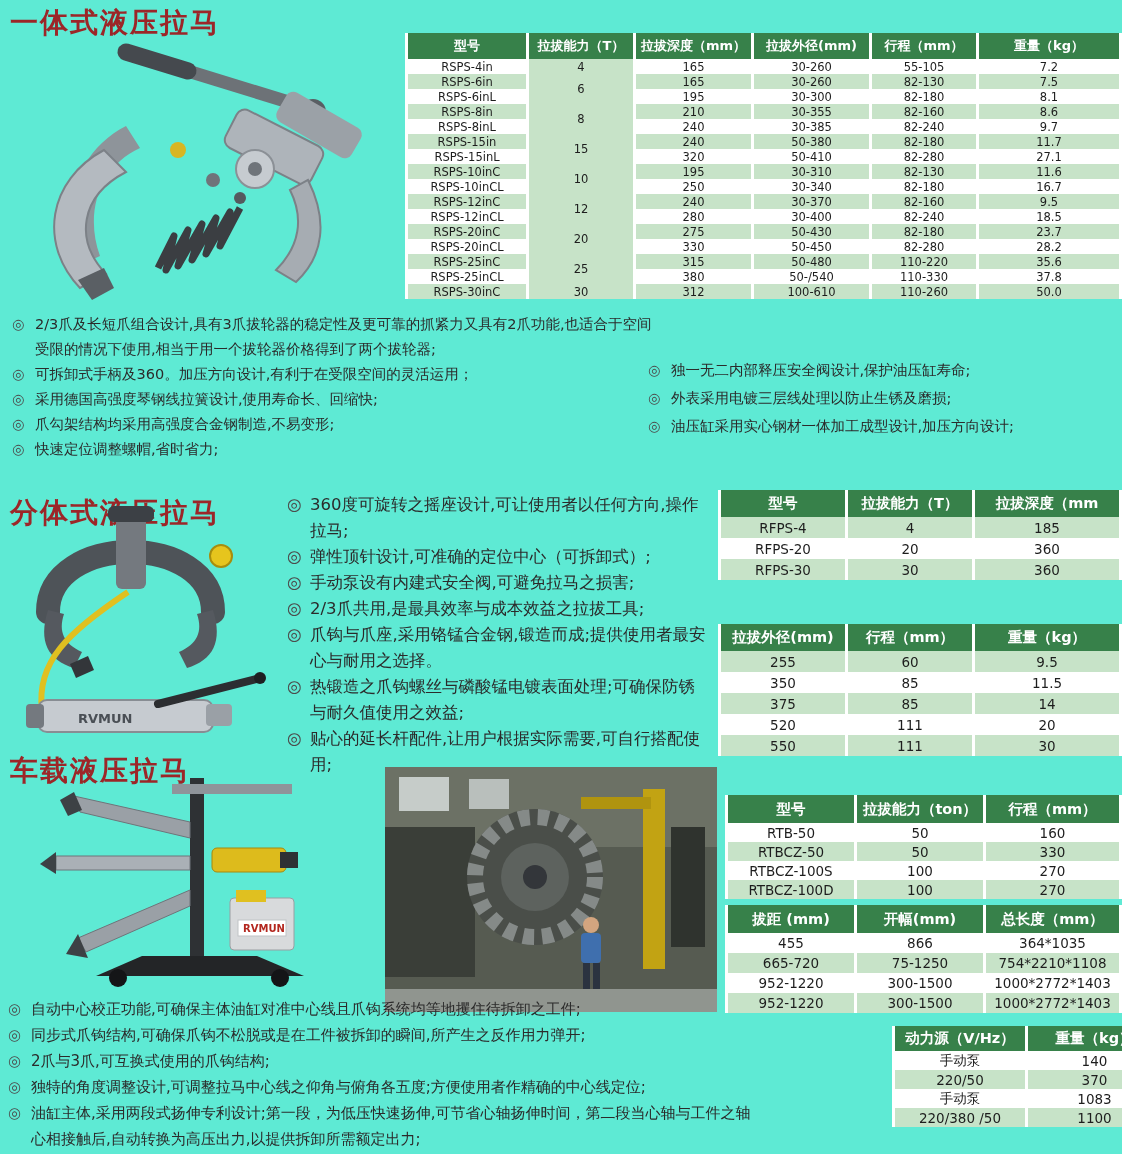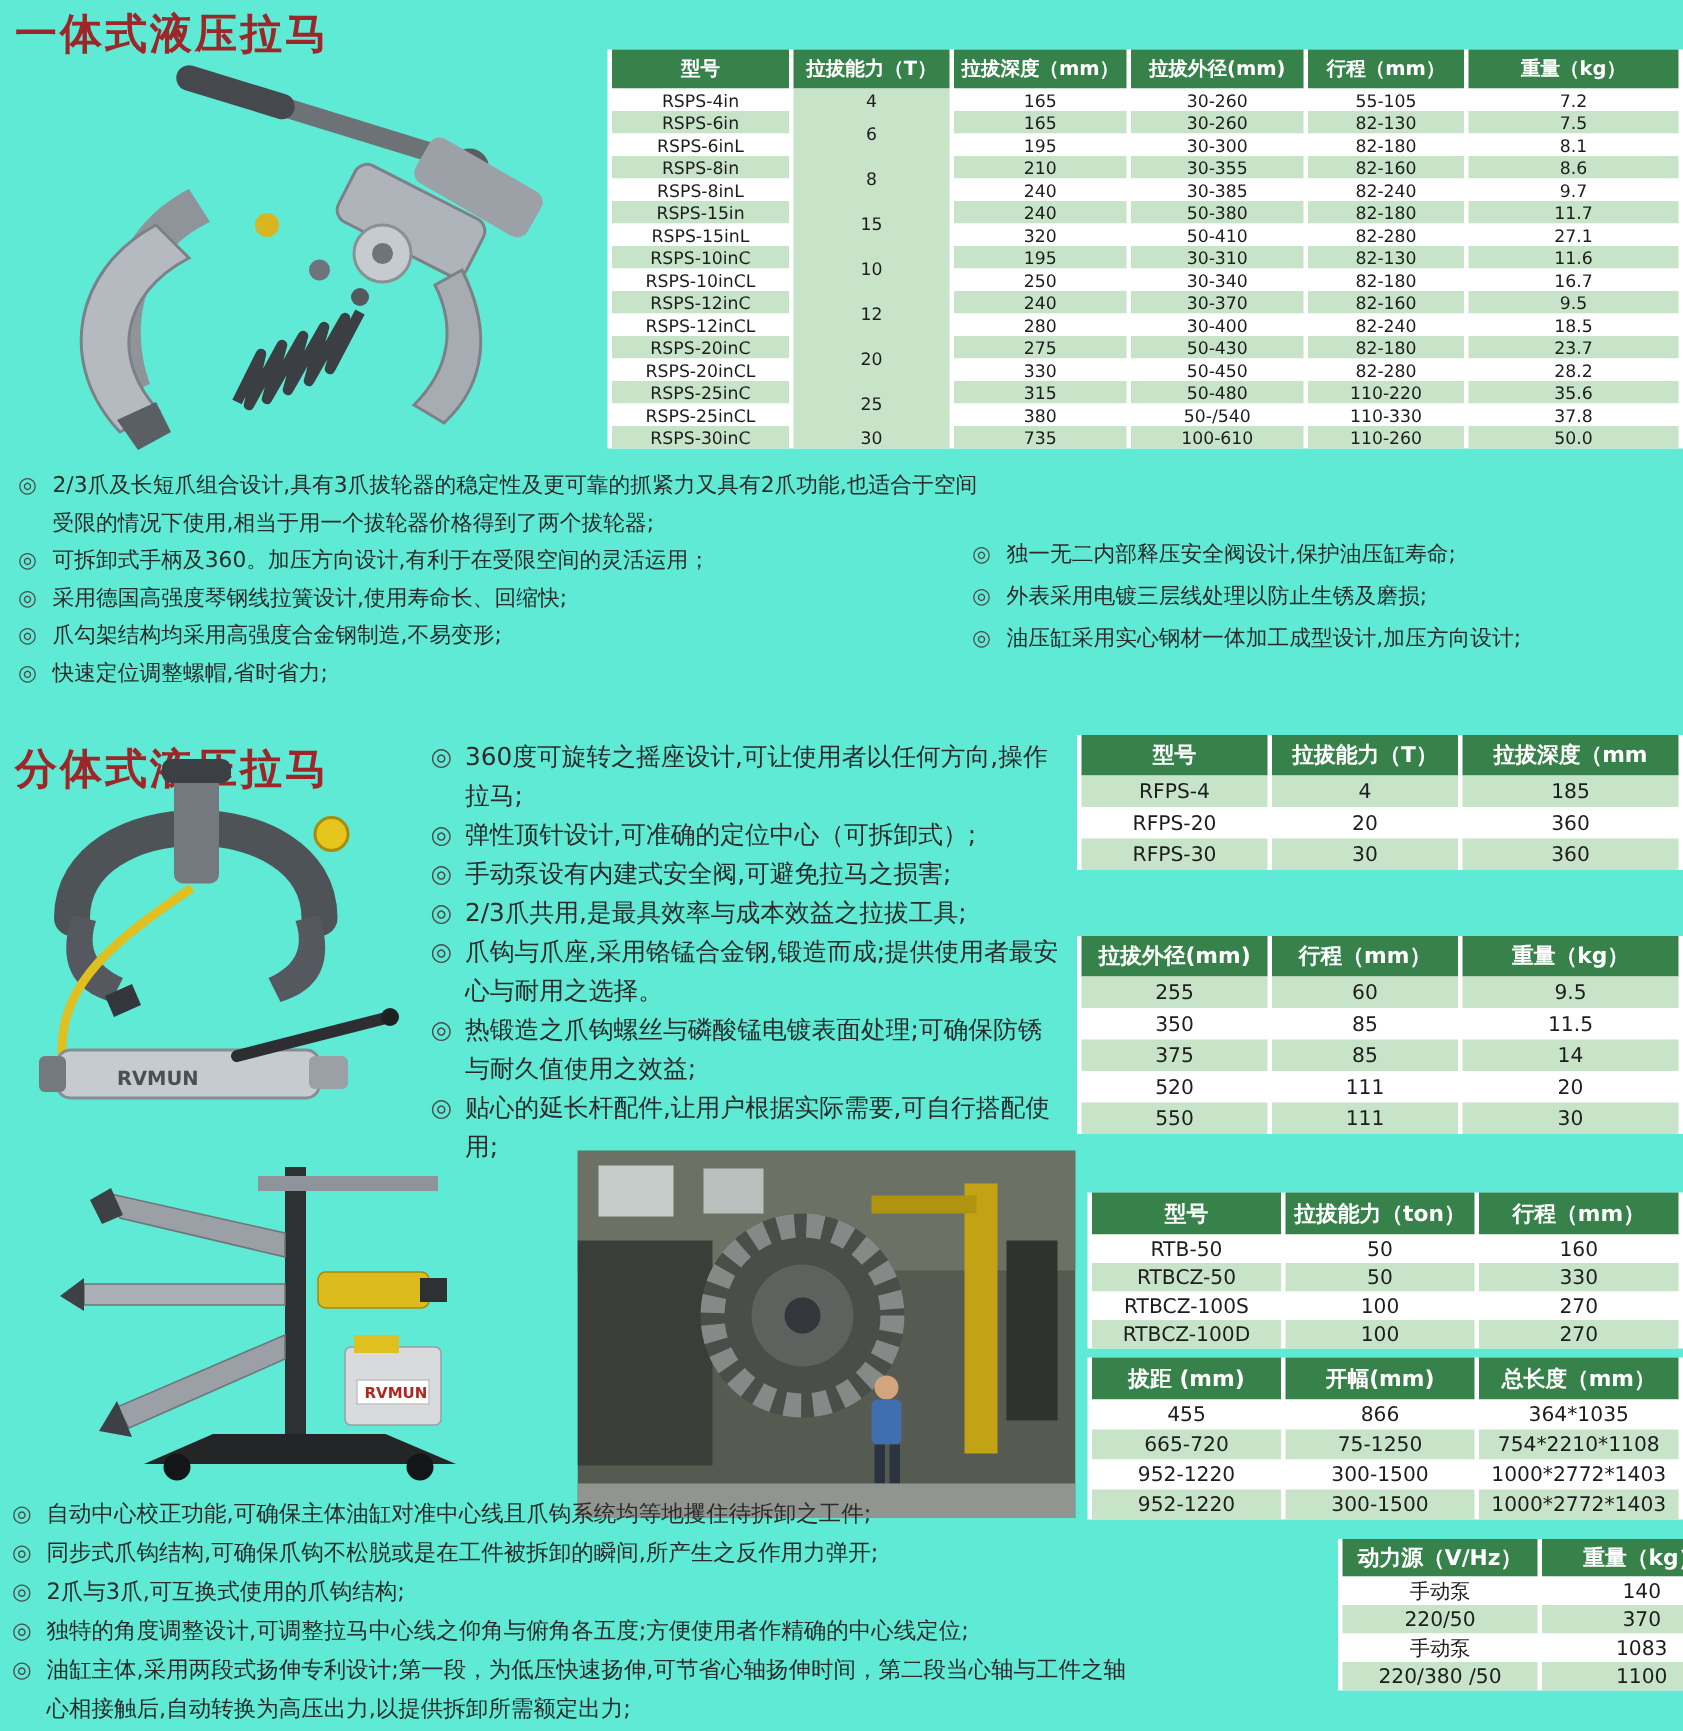--- a/index.html
+++ b/index.html
@@ -210,21 +210,21 @@
         <tr>
           <td>RSPS-25inCL</td>
           <td>380</td>
           <td>50-/540</td>
           <td>110-330</td>
           <td>37.8</td>
         </tr>
         <tr>
           <td>RSPS-30inC</td>
           <td rowspan="1" class="cap">30</td>
-          <td>735</td>
+          <td>312</td>
           <td>100-610</td>
           <td>110-260</td>
           <td>50.0</td>
         </tr>
       </tbody>
     </table>
 
   <div class="feats s1l">
       <div class="feat">
         <span class="bullet">◎</span>
@@ -370,20 +370,21 @@
           <td>20</td>
         </tr>
         <tr>
           <td>550</td>
           <td>111</td>
           <td>30</td>
         </tr>
       </tbody>
     </table>
 
+  <h2 class="sec-title" id="title3">车载液压拉马</h2>
 
   <div class="photo" id="img3a">
     <svg width="320" height="222" viewBox="0 0 320 222">
       <rect x="168" y="8" width="14" height="178" fill="#2e3134"></rect>
       <rect x="150" y="14" width="120" height="10" fill="#8f949a"></rect>
       <polygon points="168,52 52,26 58,42 168,68" fill="#9aa0a6" stroke="#6f747a"></polygon>
       <polygon points="168,86 34,86 34,100 168,100" fill="#aab0b6" stroke="#6f747a"></polygon>
       <polygon points="168,120 56,168 64,182 168,136" fill="#9aa0a6" stroke="#6f747a"></polygon>
       <polygon points="52,22 38,30 46,46 60,40" fill="#3d4145"></polygon>
       <polygon points="34,82 18,94 34,104" fill="#3d4145"></polygon>

